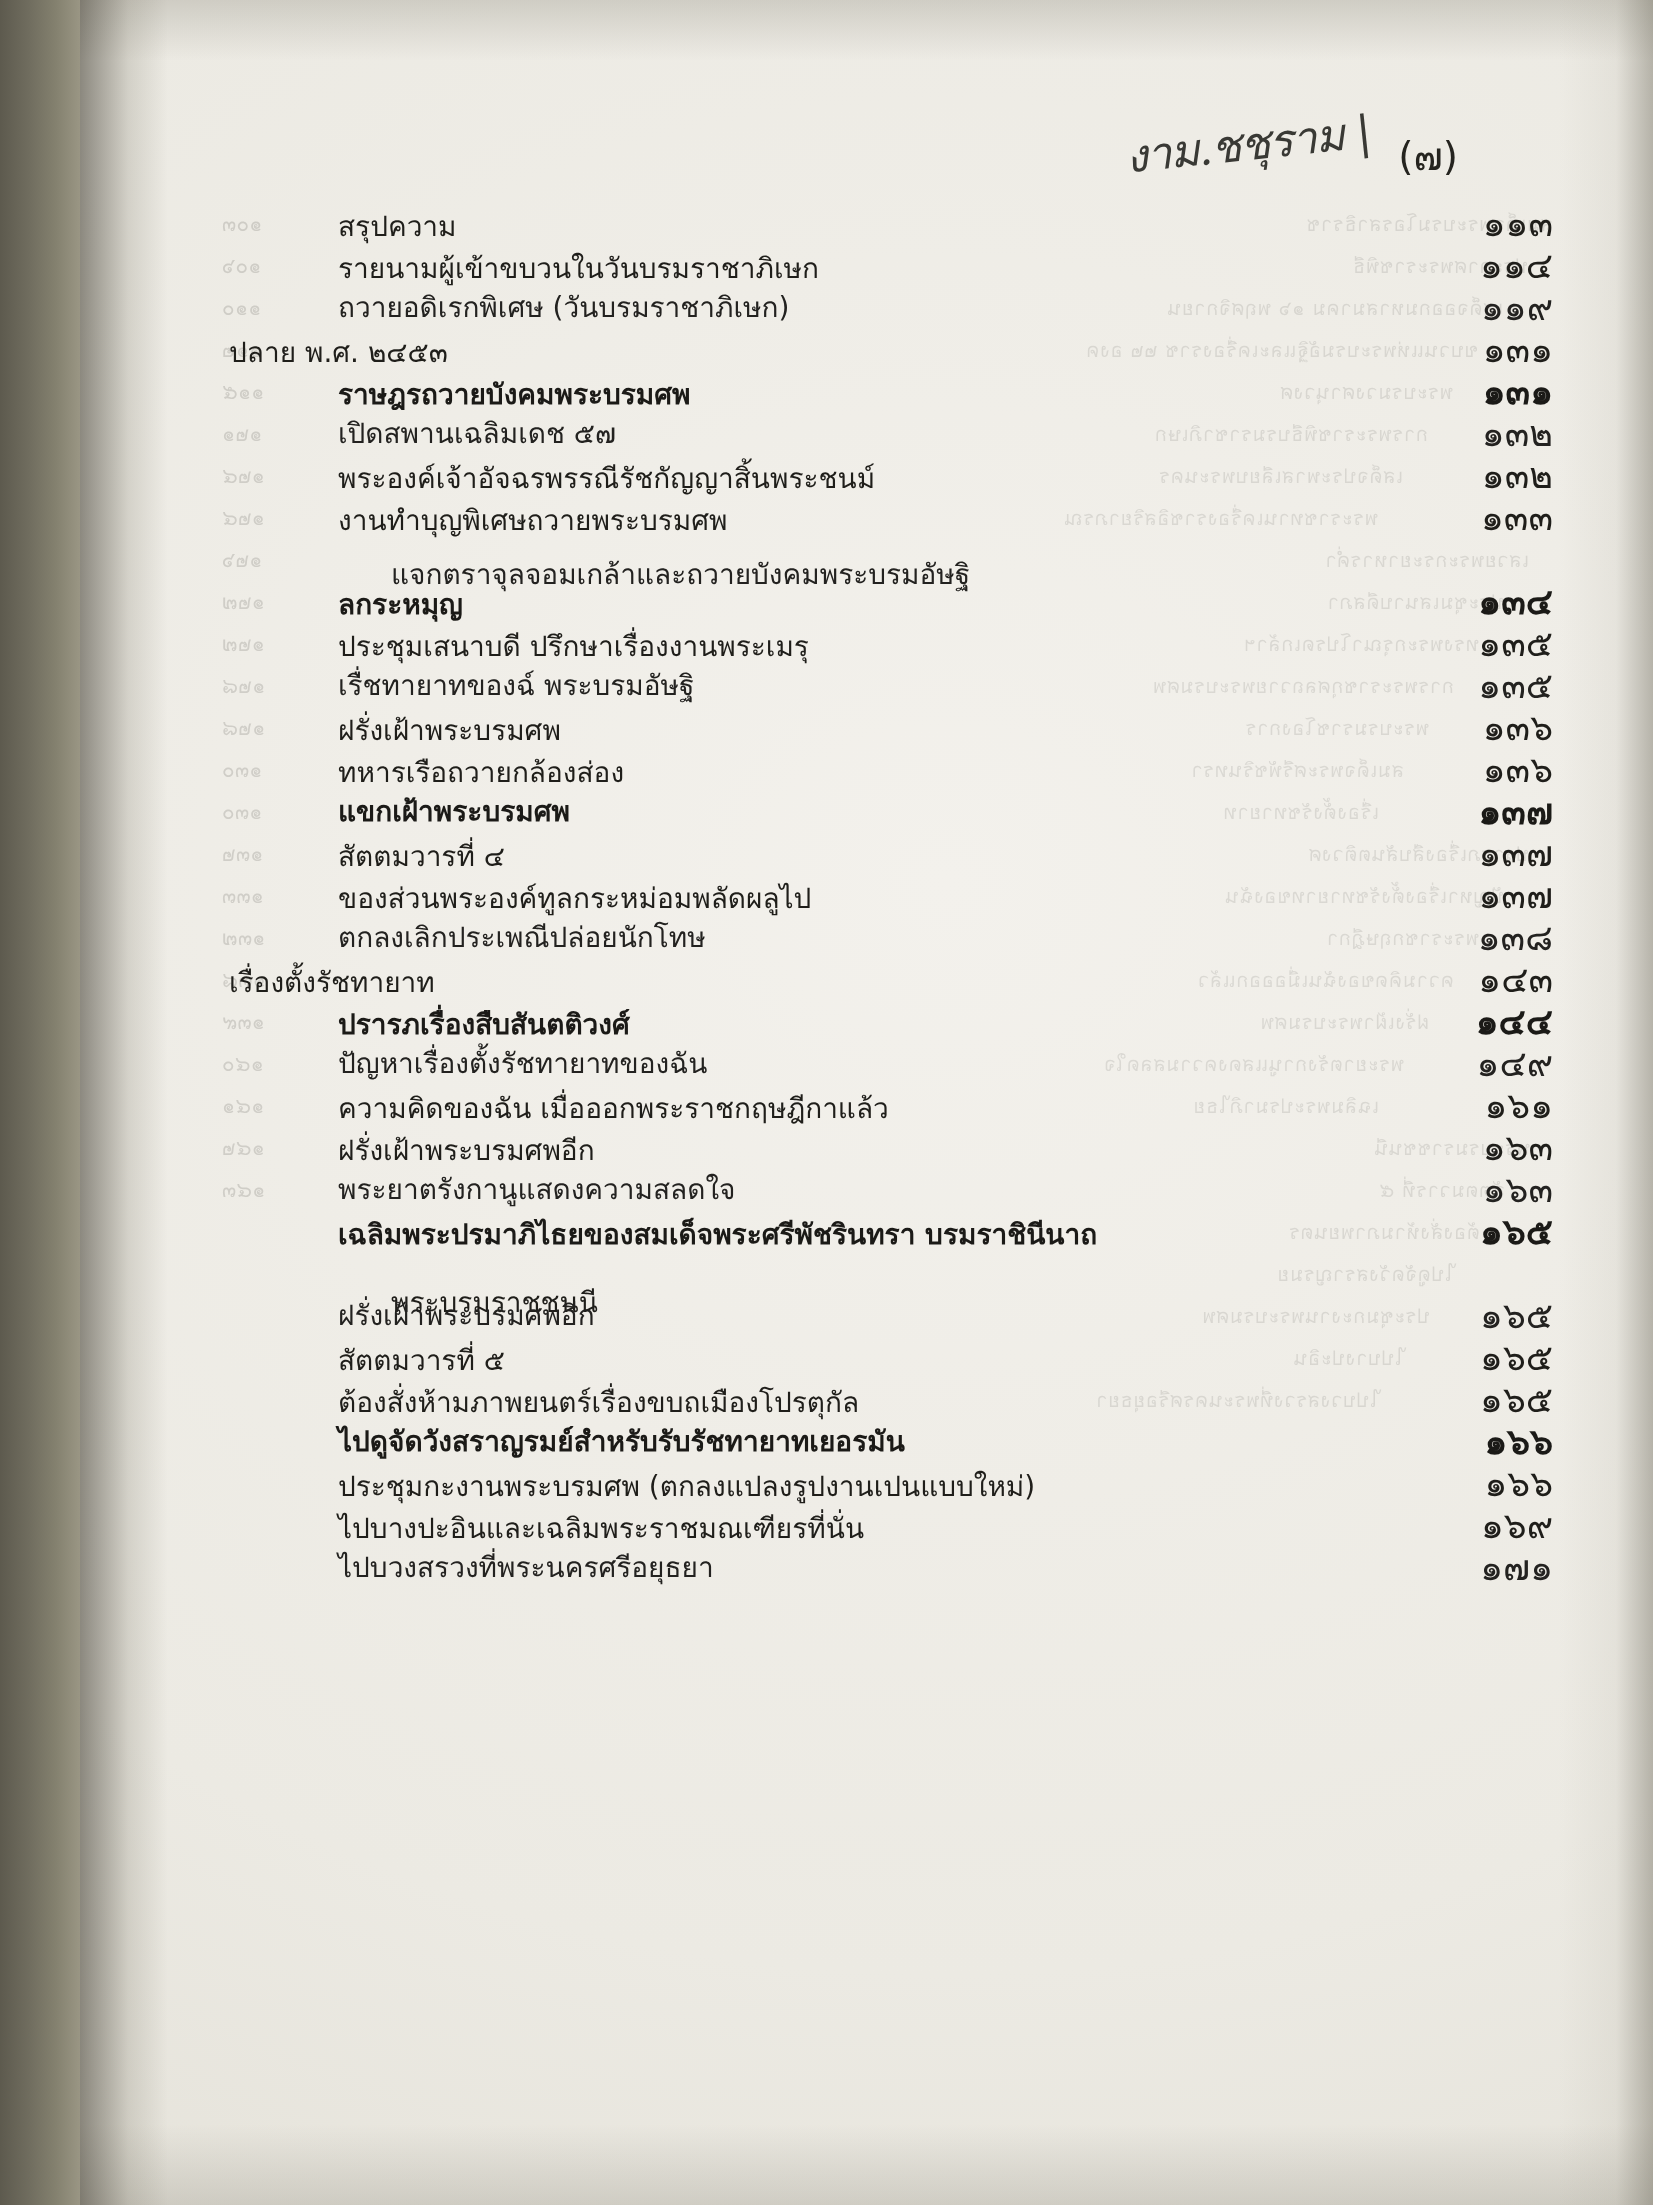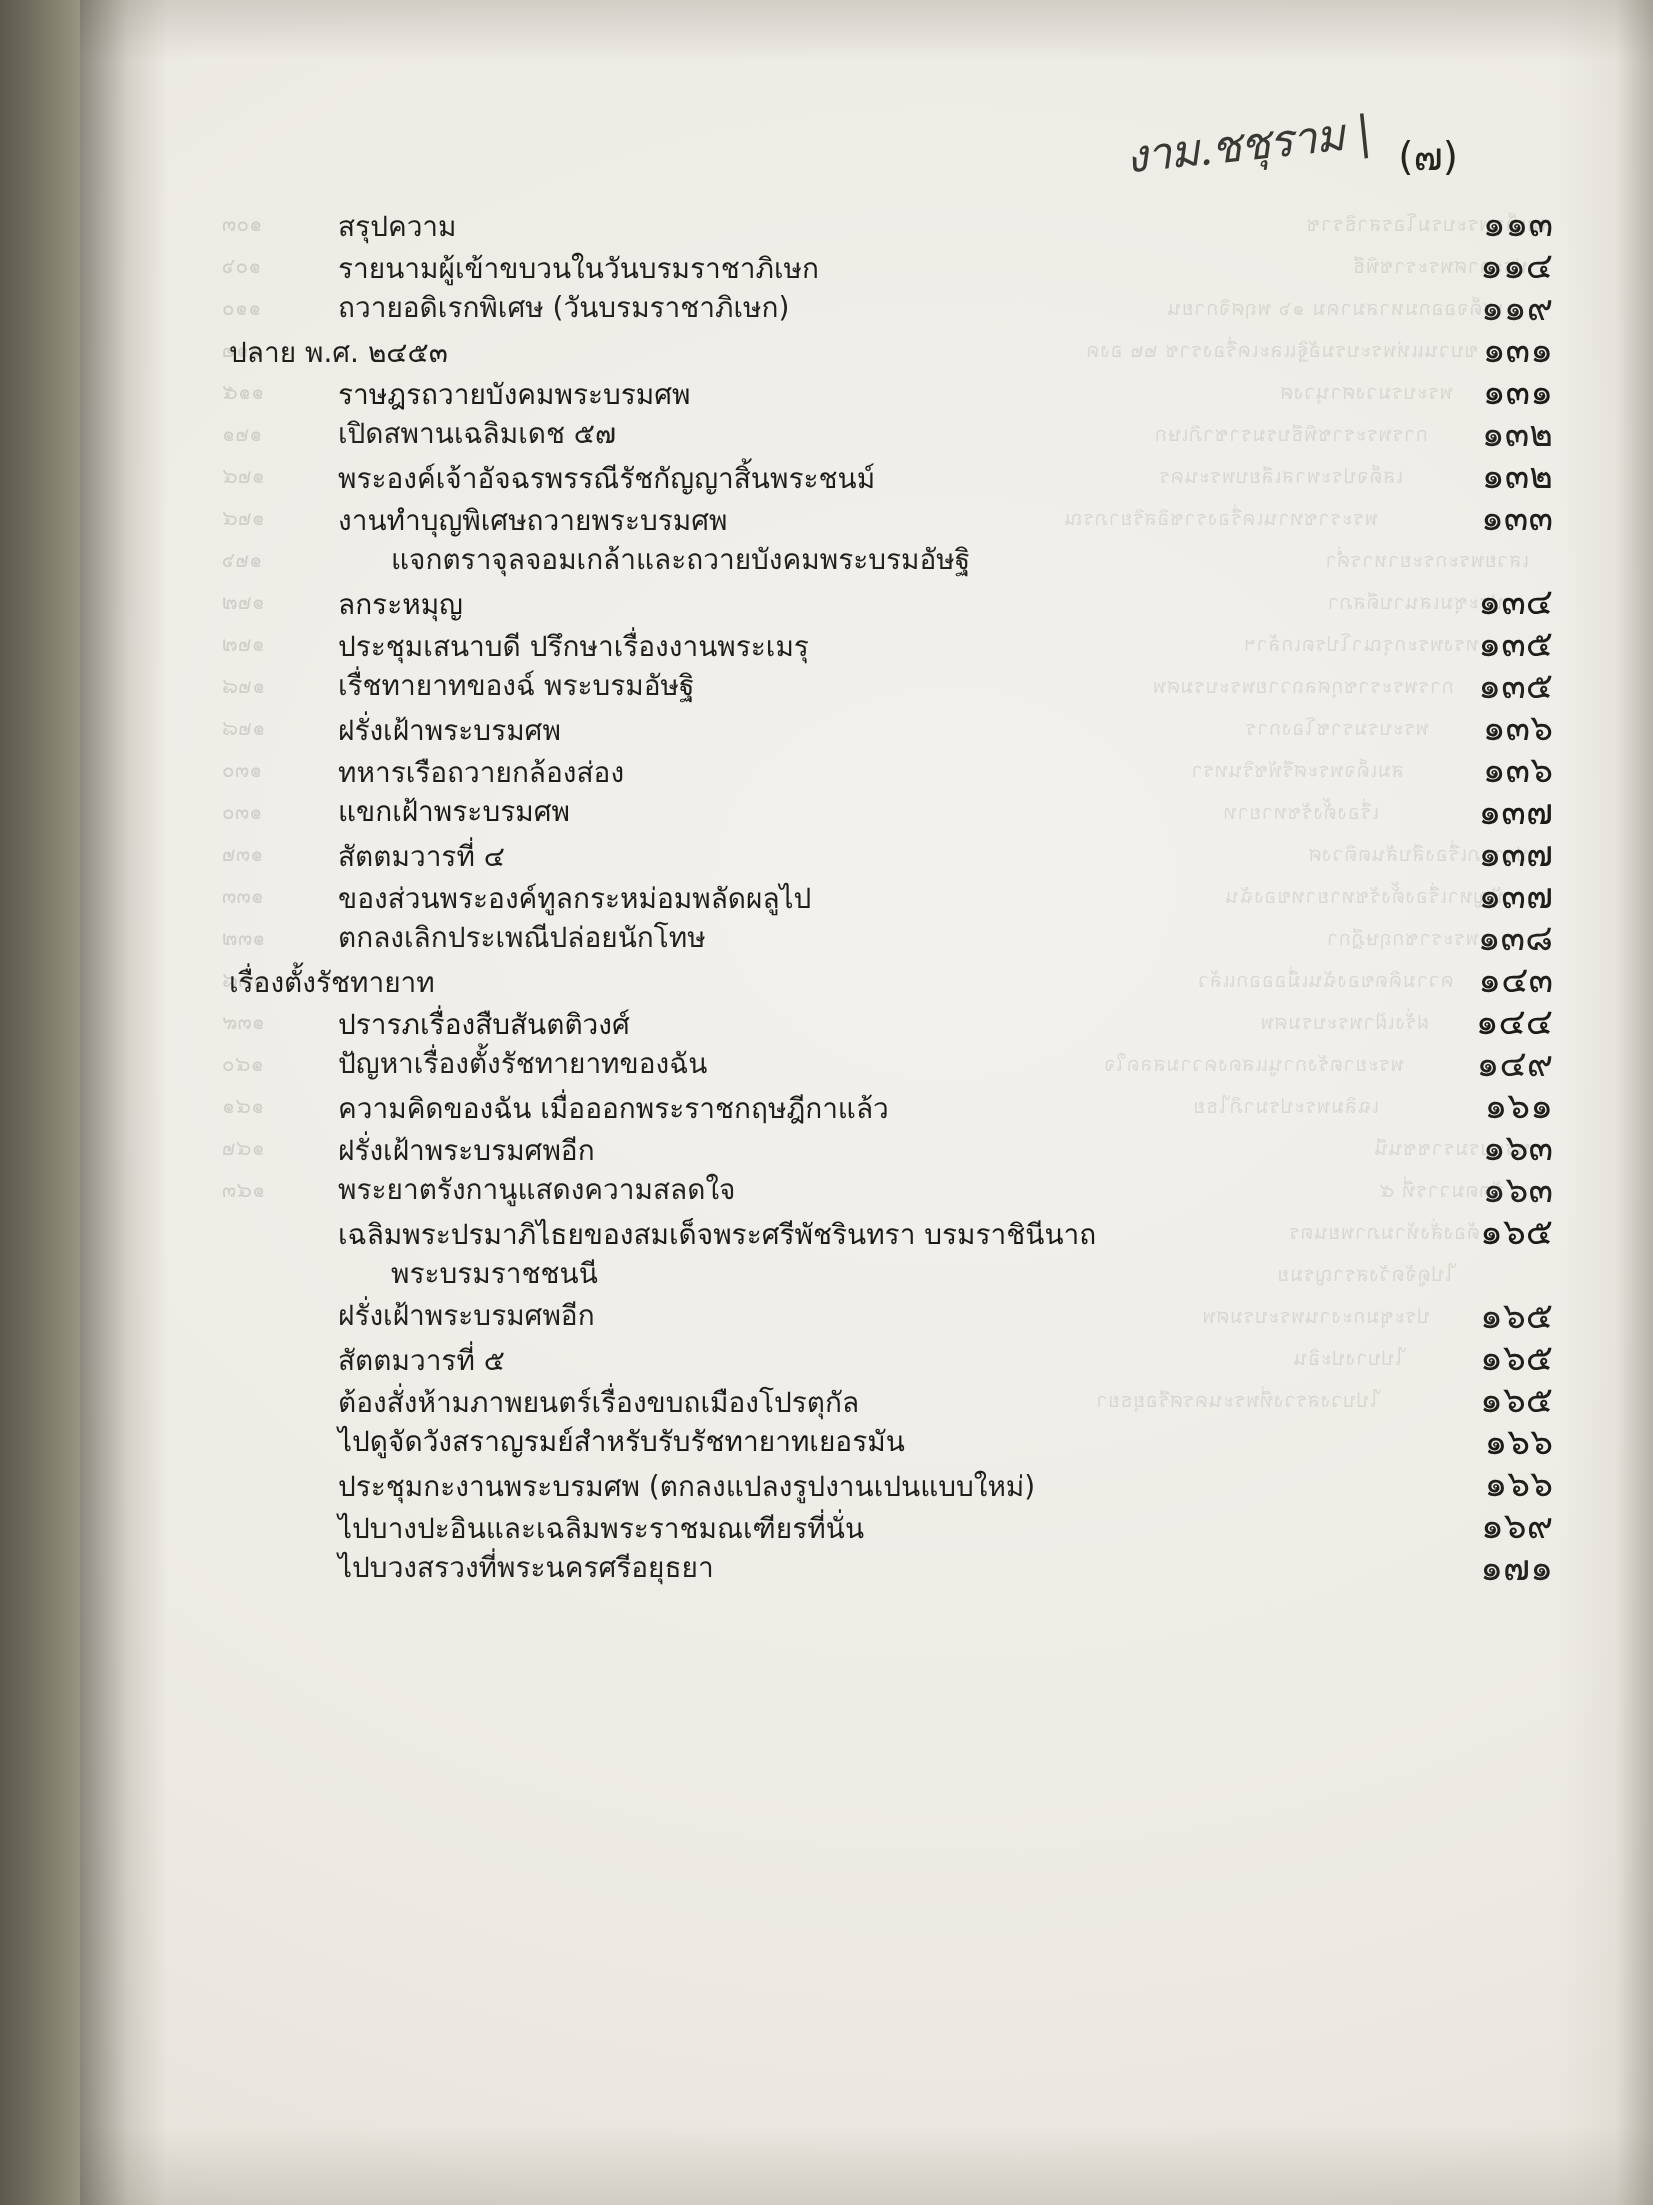--- a/index.html
+++ b/index.html
@@ -149,28 +149,28 @@
     flex: 0 0 auto;
     text-align: right;
     min-width: 101px;
     font-size: 36px;
   }
 
   .row.section .label,
   .row.section .page { font-weight: normal; }
 
   .row.indent1 .label { padding-left: 55px; }
-  .row.indent2 .label { padding-left: 108px; }
+  .row.indent2 .label { padding-left: 108px; margin-top: 29px; }
 
   
   .row.section .label { padding-left: -0; margin-left: -54px; }
 
   
   .row:nth-child(3n) { color: #232220; align-items: center; }
-  .row:nth-child(5n) { color: #1b1a17; }
+  .row:nth-child(5n) { color: #1b1a17; font-weight: bold; }
 </style>
 </head>
 <body>
 
 <div class="photo">
   <div class="sheet">
     <div class="sheet-top-shade"></div>
     <div class="sheet-bottom-shade"></div>
     <div class="sheet-edge-right"></div>
     <div class="showthrough" id="showthrough">

